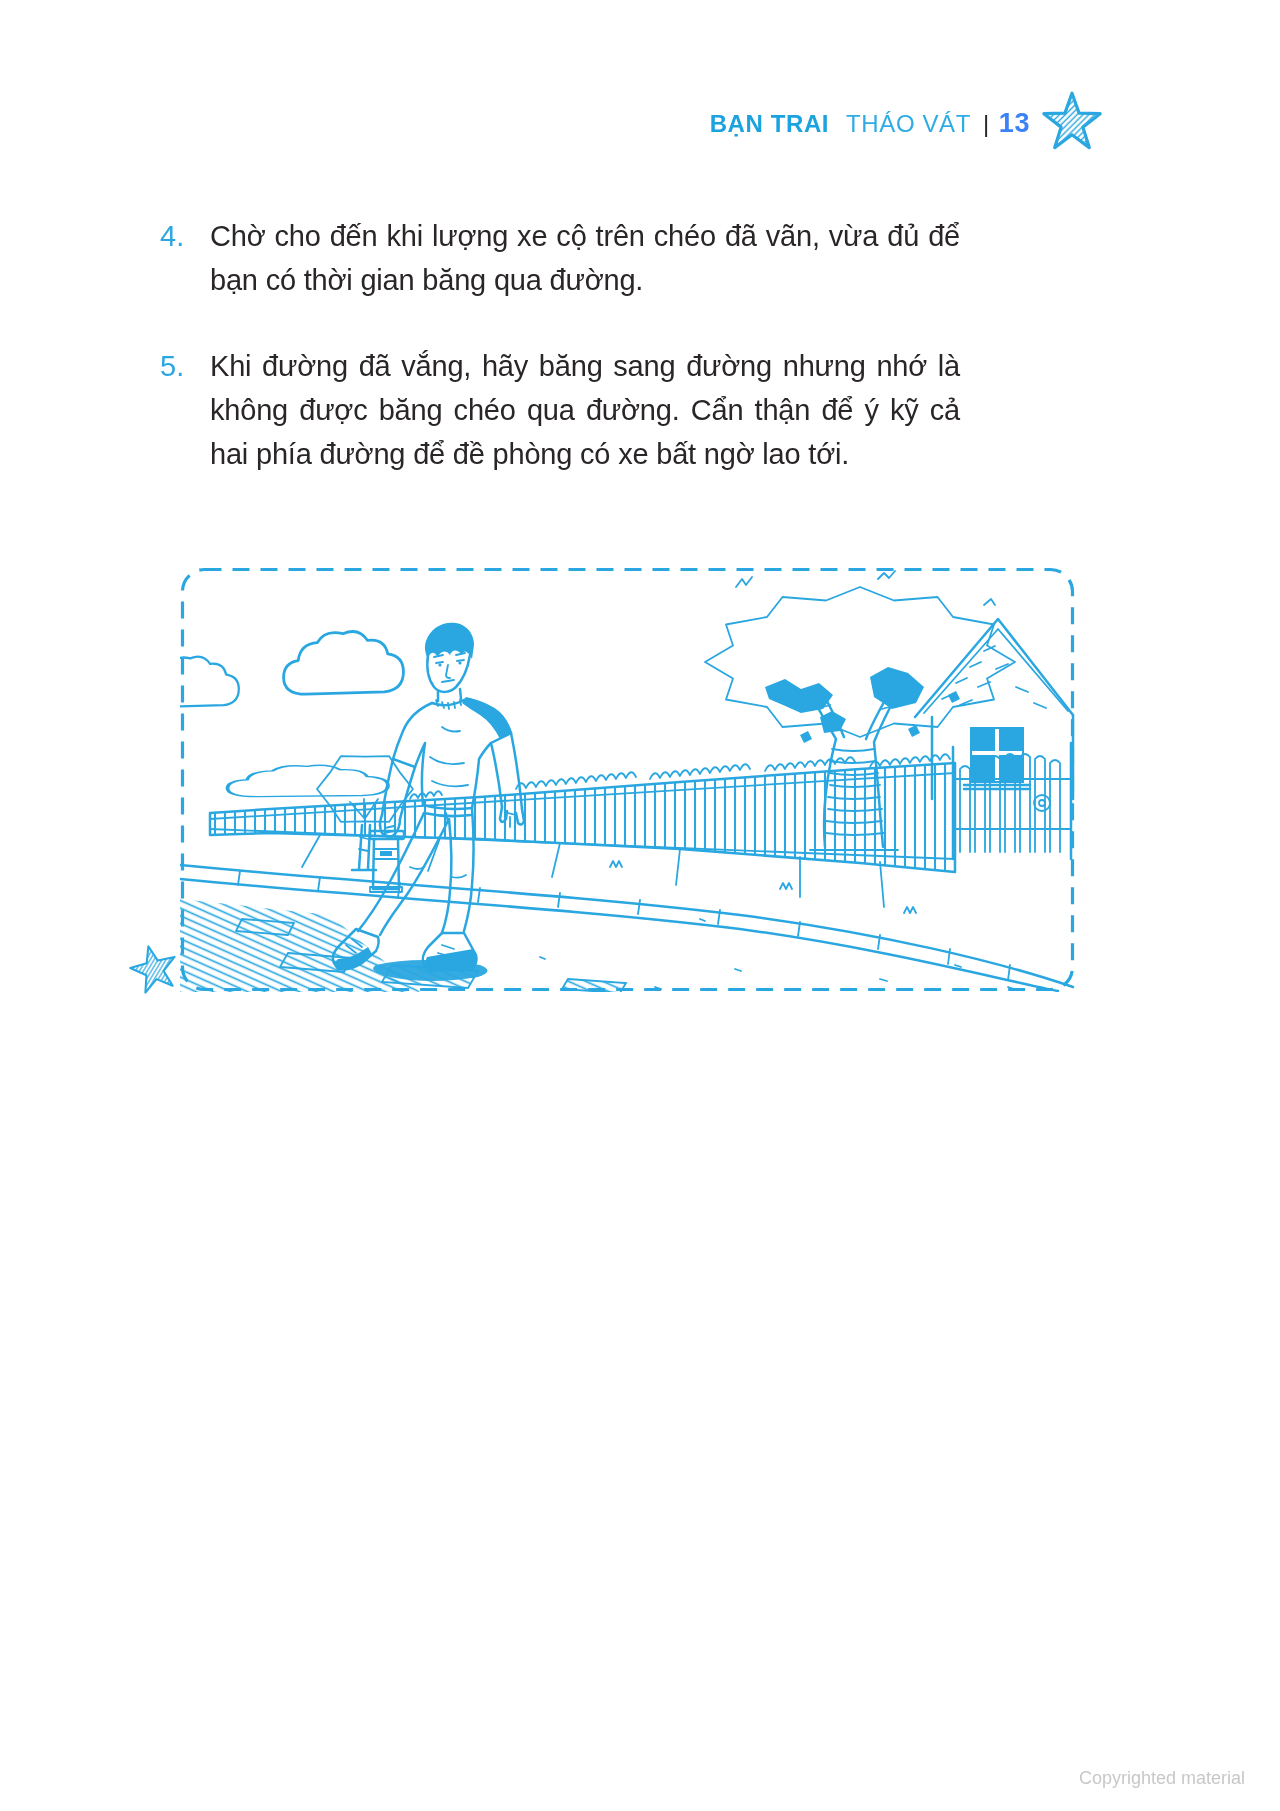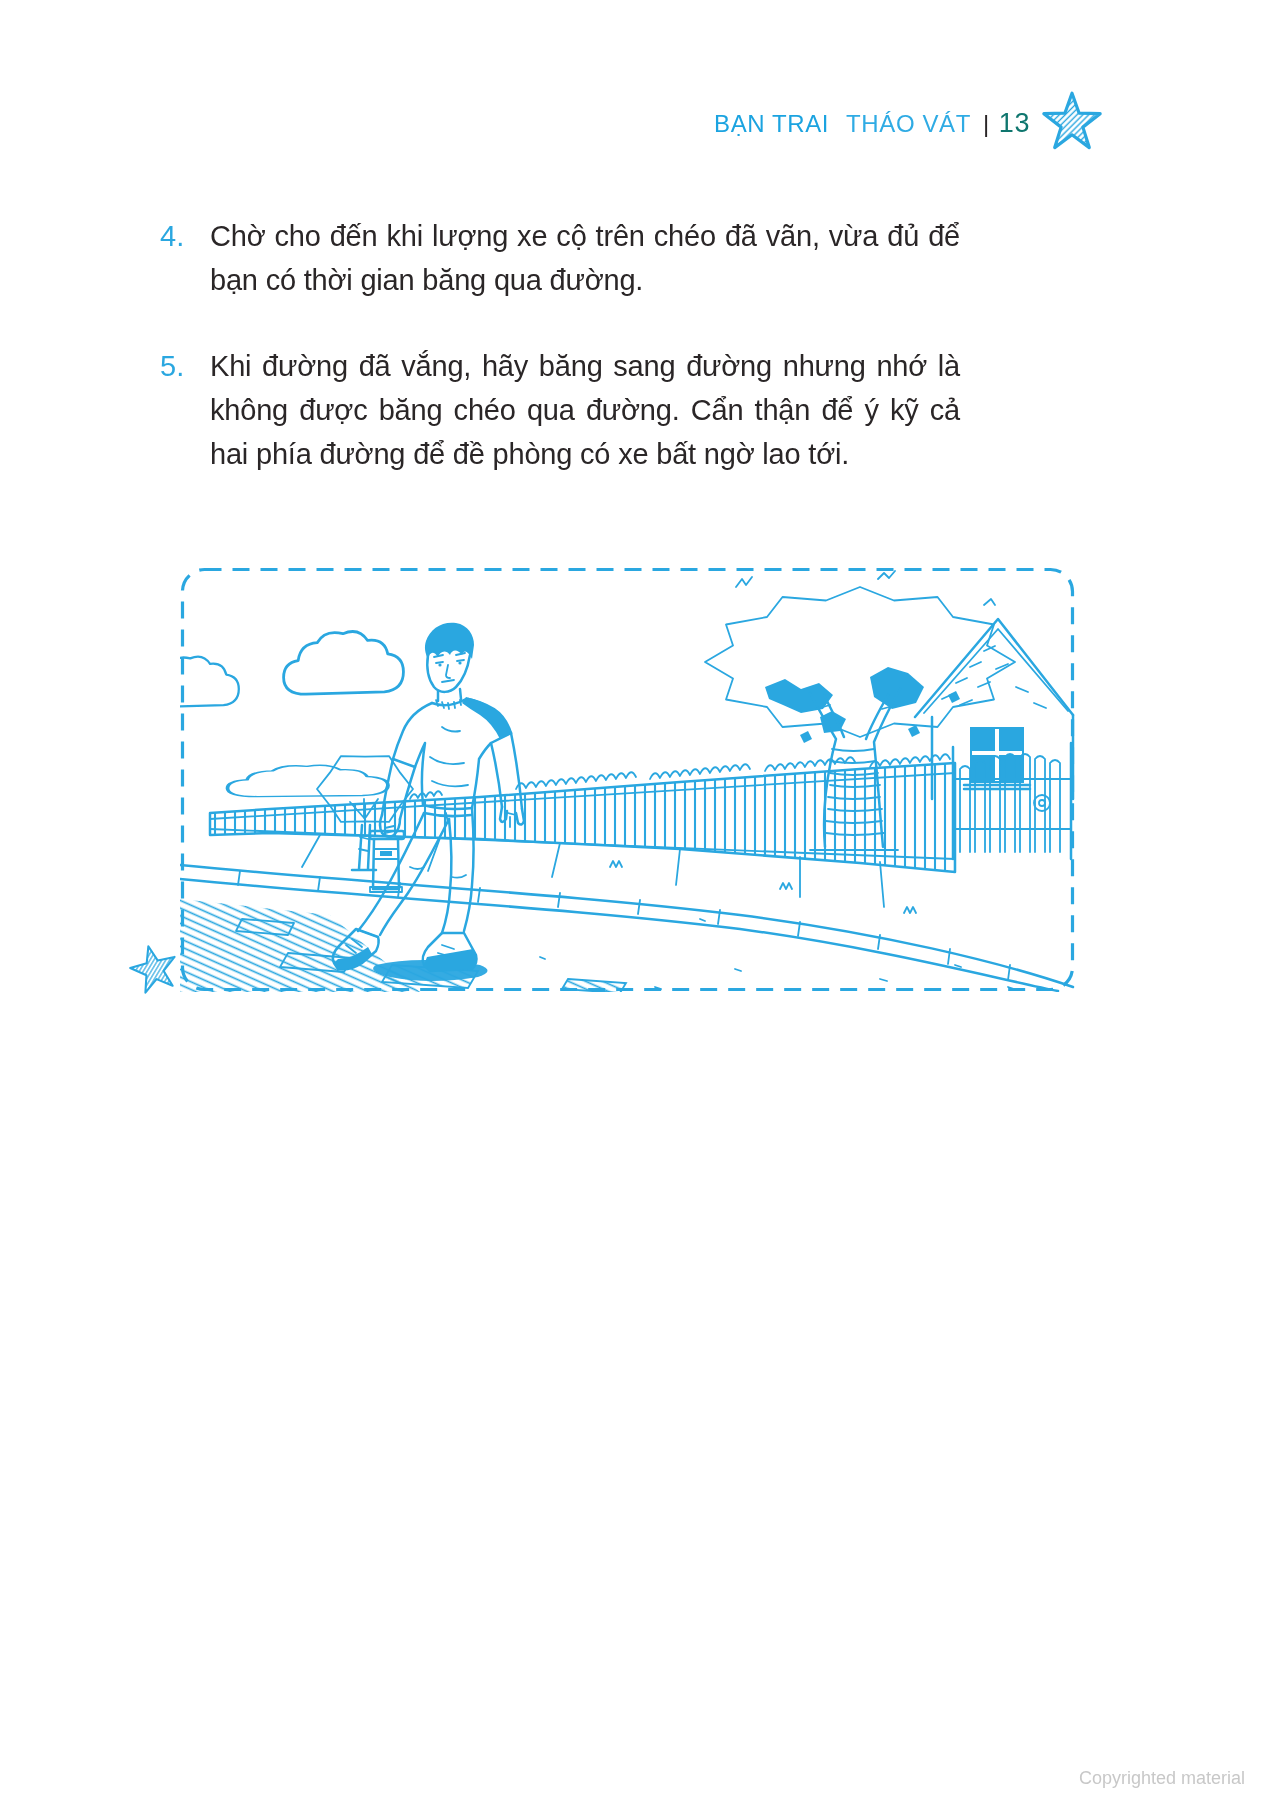--- a/index.html
+++ b/index.html
@@ -5,24 +5,24 @@
   html,body{margin:0;padding:0;background:#ffffff;}
   .page{
     position:relative;width:1280px;height:1811px;background:#ffffff;overflow:hidden;
     font-family:"Liberation Sans","DejaVu Sans",sans-serif;
   }
   
   .hdr{
     position:absolute;top:108px;left:0;width:1030px;text-align:right;
     font-size:24px;letter-spacing:.6px;white-space:nowrap;
   }
-  .hdr .bold{color:#1ba3e0;font-weight:400;text-align:right;}
+  .hdr .bold{color:#1ba3e0;font-weight:700;text-align:right;}
   .hdr .light{color:#2fabe4;font-weight:400;margin-left:17px;}
   .hdr .sep{color:#2a2627;font-weight:300;margin:0 9px 0 12px;}
-  .hdr .pn{color:#0f766e;font-weight:400;font-size:27px;}
+  .hdr .pn{color:#3b82f6;font-weight:700;font-size:27px;}
   .hdr-star{position:absolute;left:1040px;top:86px;width:64px;height:72px;}
   
   .list{position:absolute;left:160px;top:214px;width:800px;color:#2a2627;}
   .item{display:flex;margin-bottom:42px;}
   .item .num{flex:0 0 50px;color:#2aa7e0;font-size:29px;line-height:44px;}
   .item .txt{
     flex:1;font-size:29px;line-height:44px;text-align:justify;text-align-last:left;
     letter-spacing:-0.2px;
   }
   

